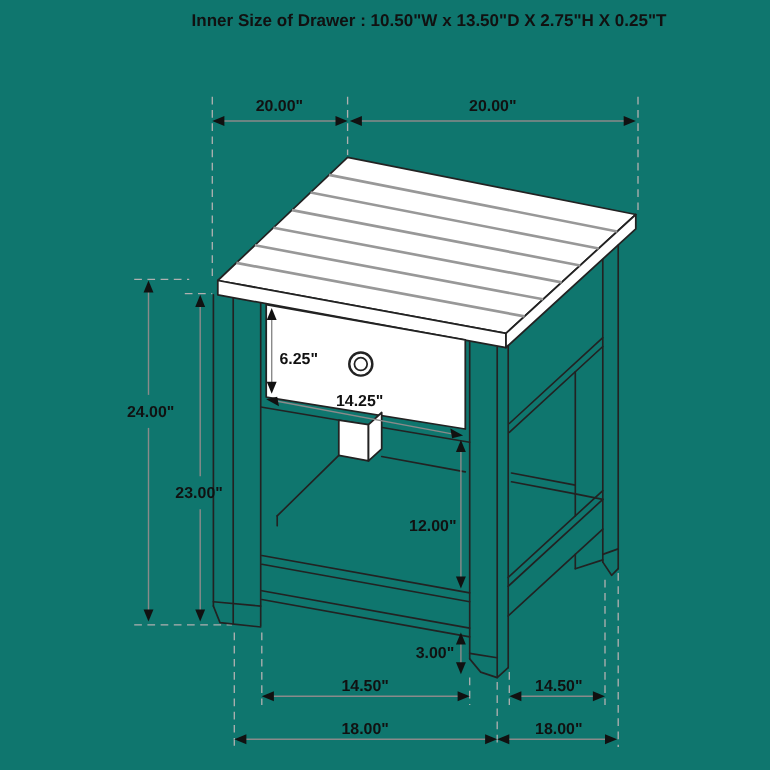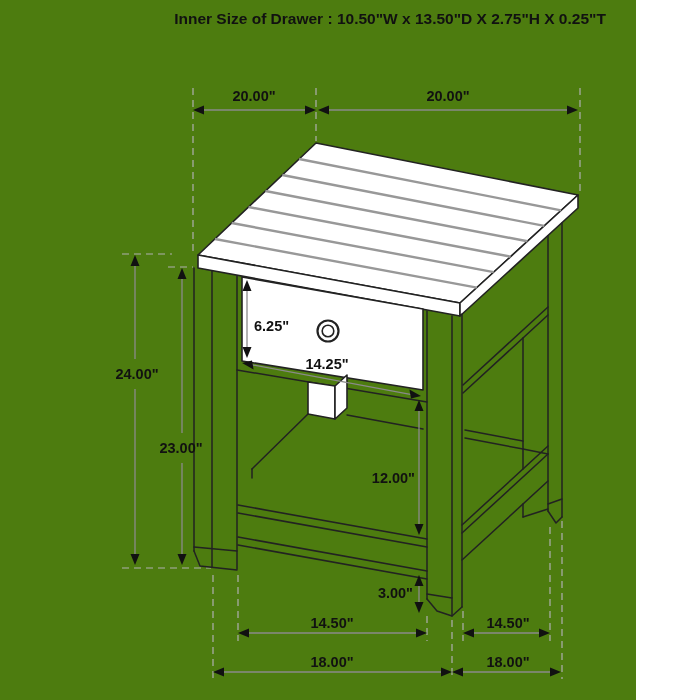--- a/index.html
+++ b/index.html
@@ -1,17 +1,17 @@
 <!DOCTYPE html>
 <html><head>
 <meta charset="utf-8">
 <style>
   html,body{margin:0;padding:0;background:#fff;}
   .page{
-    position:relative;width:636px;height:700px;background:#4d7c0f;overflow:hidden;
+    position:relative;width:700px;height:700px;background:#0f766e;overflow:hidden;
     font-family:"Liberation Sans",sans-serif;
   }
   svg{position:absolute;left:0;top:0;}
   svg text{
     font-family:"Liberation Sans",sans-serif;
     font-weight:bold;
     fill:#111;
   }
   .dim-label{font-size:14.5px;}
   .title-label{font-size:15.5px;}

